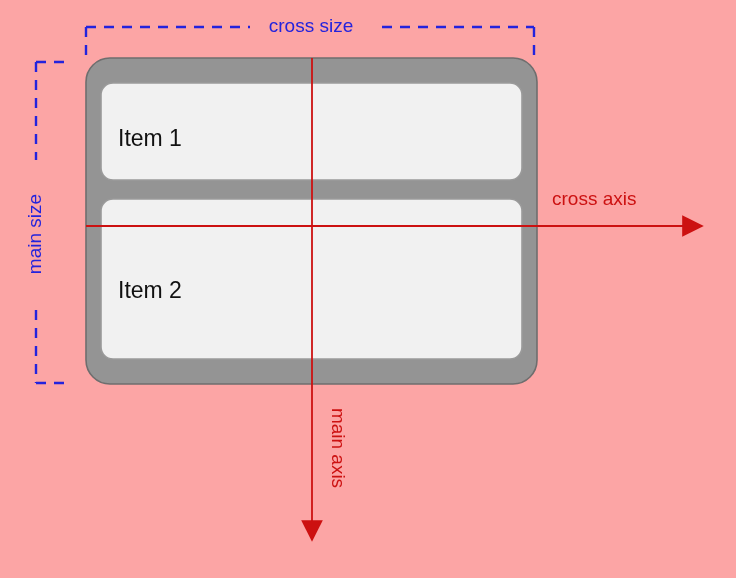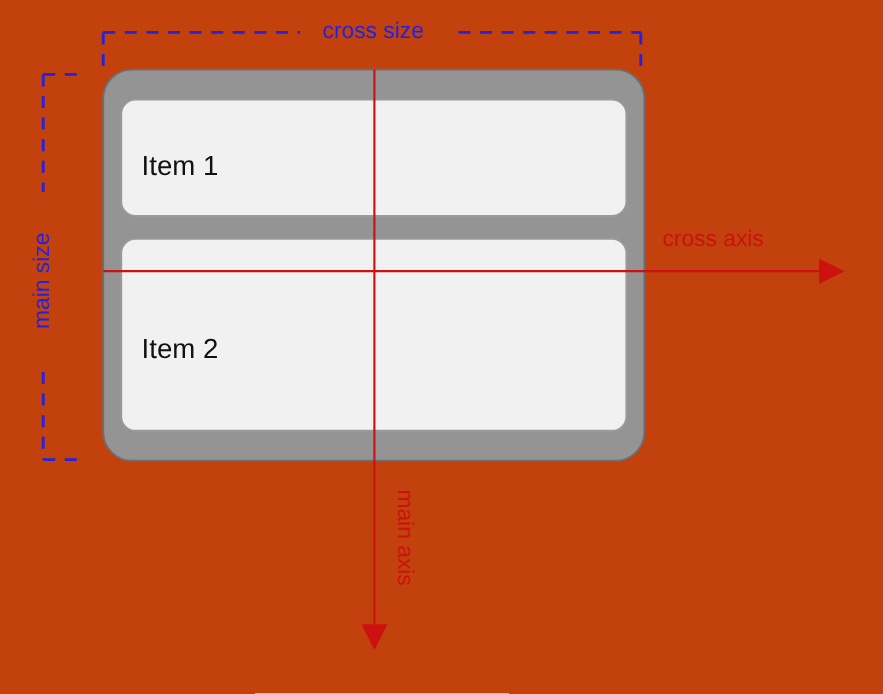--- a/index.html
+++ b/index.html
@@ -10,21 +10,21 @@
   body {
     width: 736px;
     height: 578px;
     overflow: hidden;
     font-family: "Liberation Sans", sans-serif;
   }
   #diagram-root {
     position: relative;
     width: 736px;
     height: 578px;
-    background: #c2410c;
+    background: #fca5a5;
   }
   svg.diagram-canvas {
     position: absolute;
     top: 0;
     left: 0;
     width: 736px;
     height: 578px;
     display: block;
   }
   .label-text {

